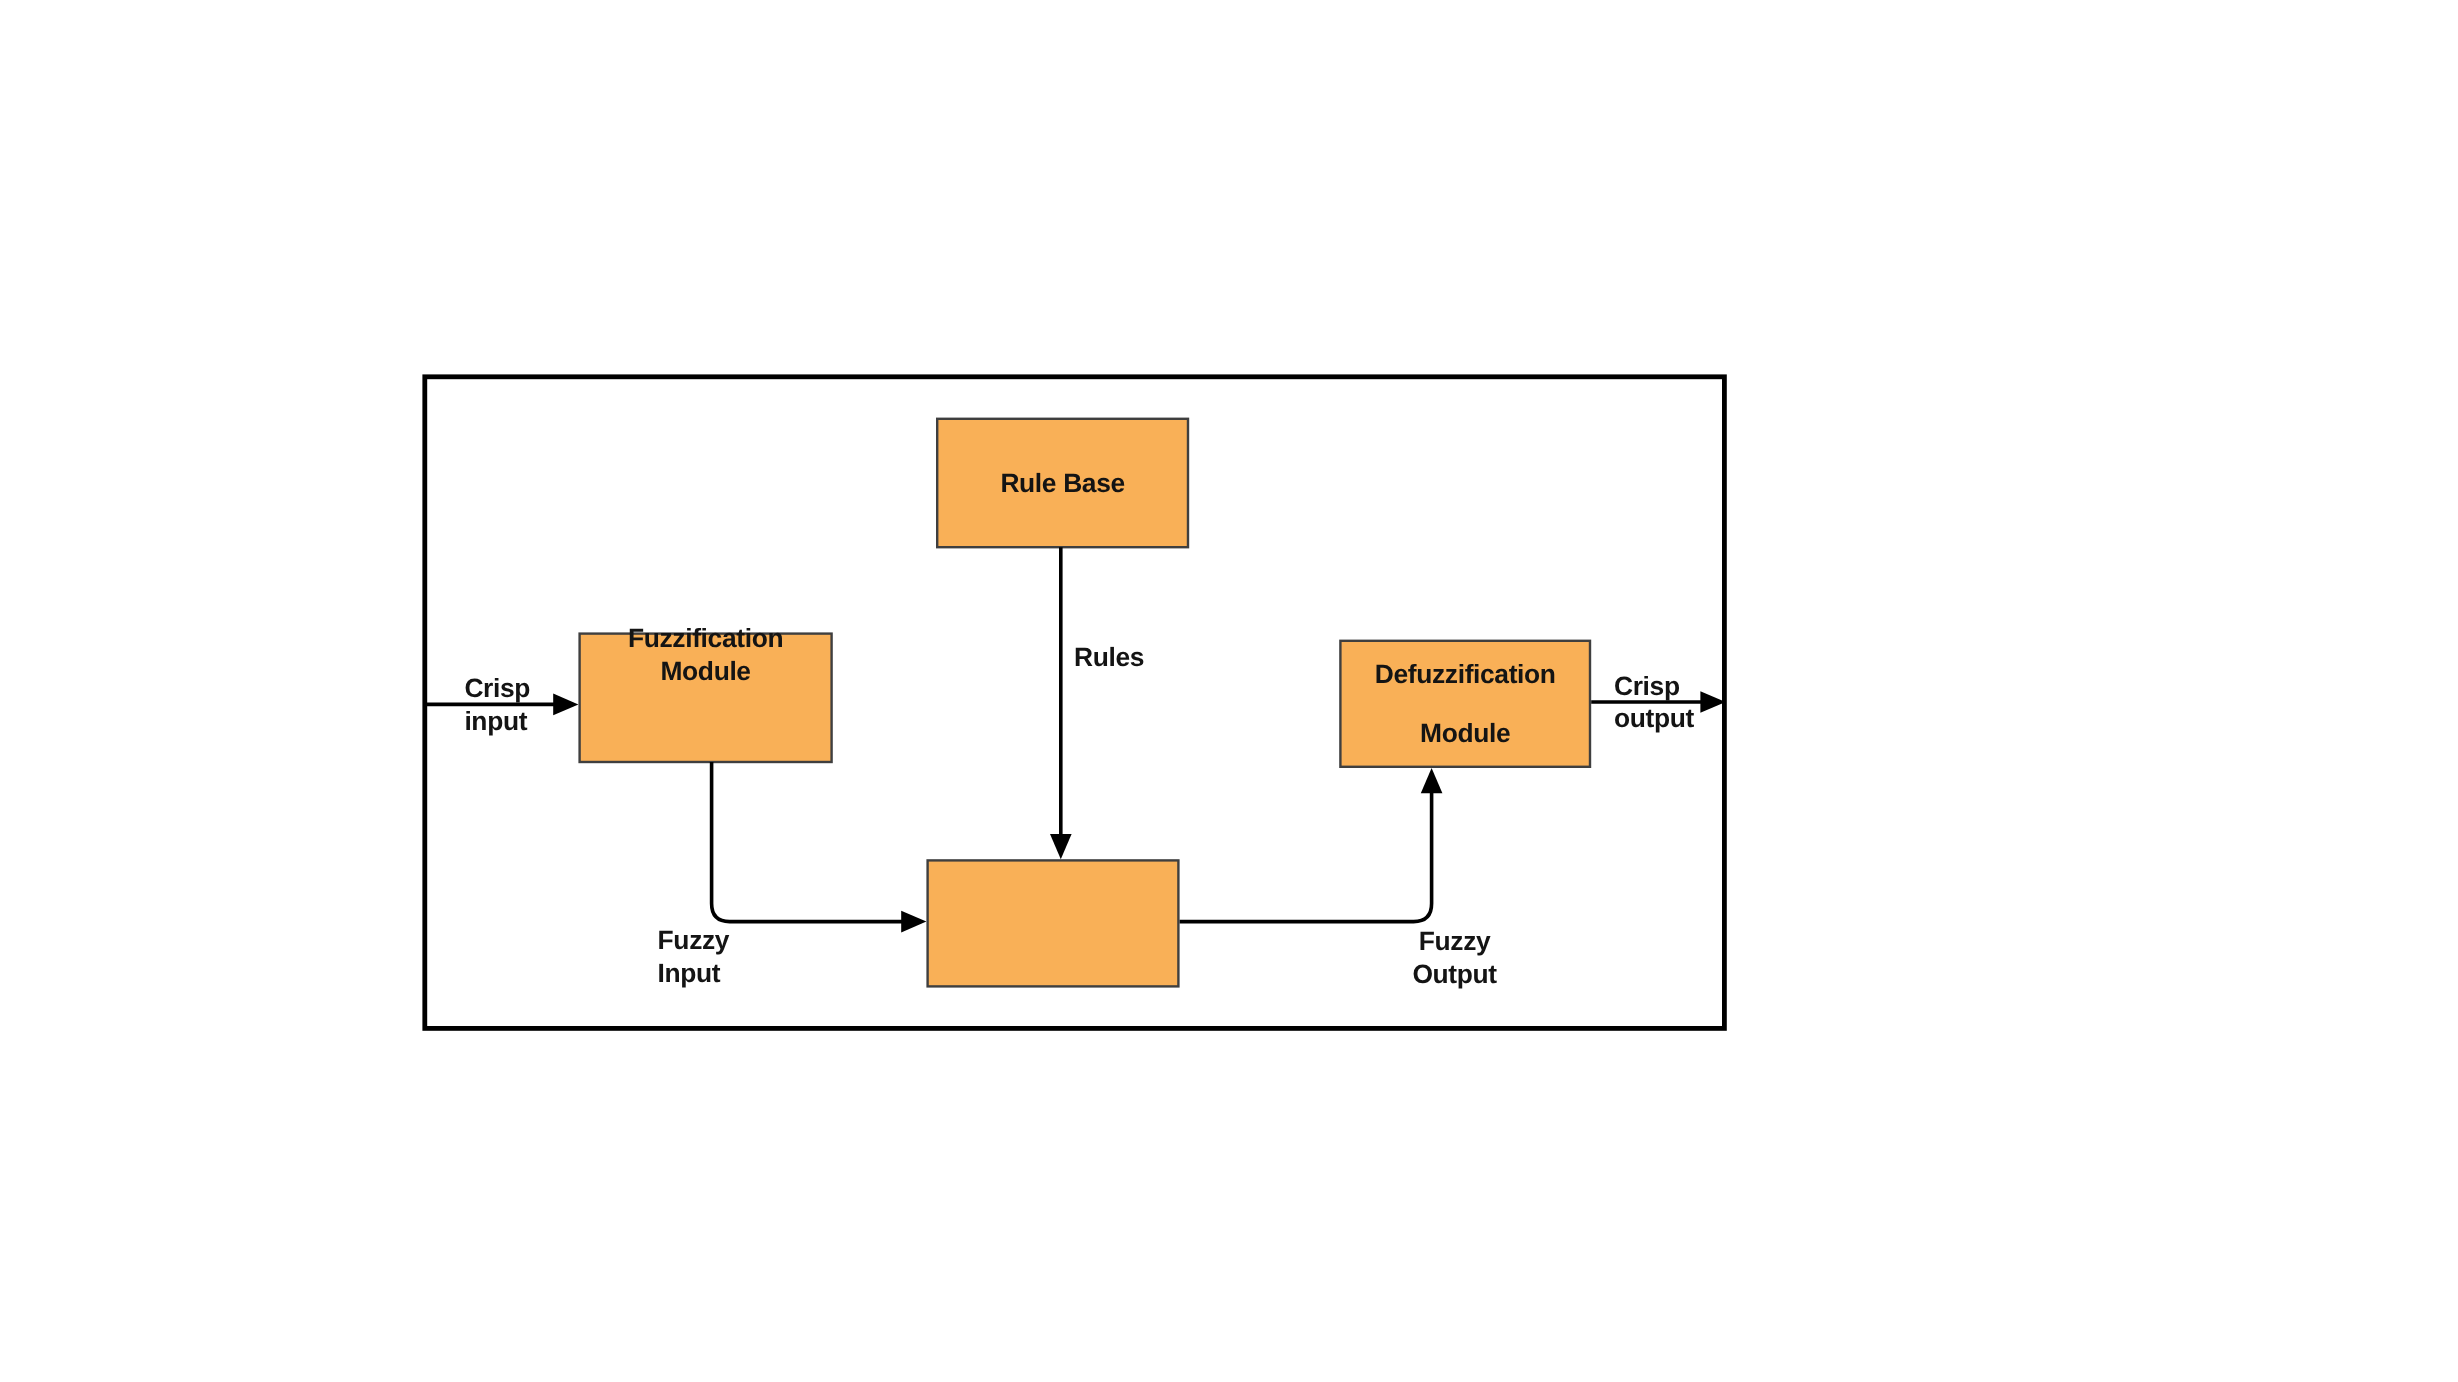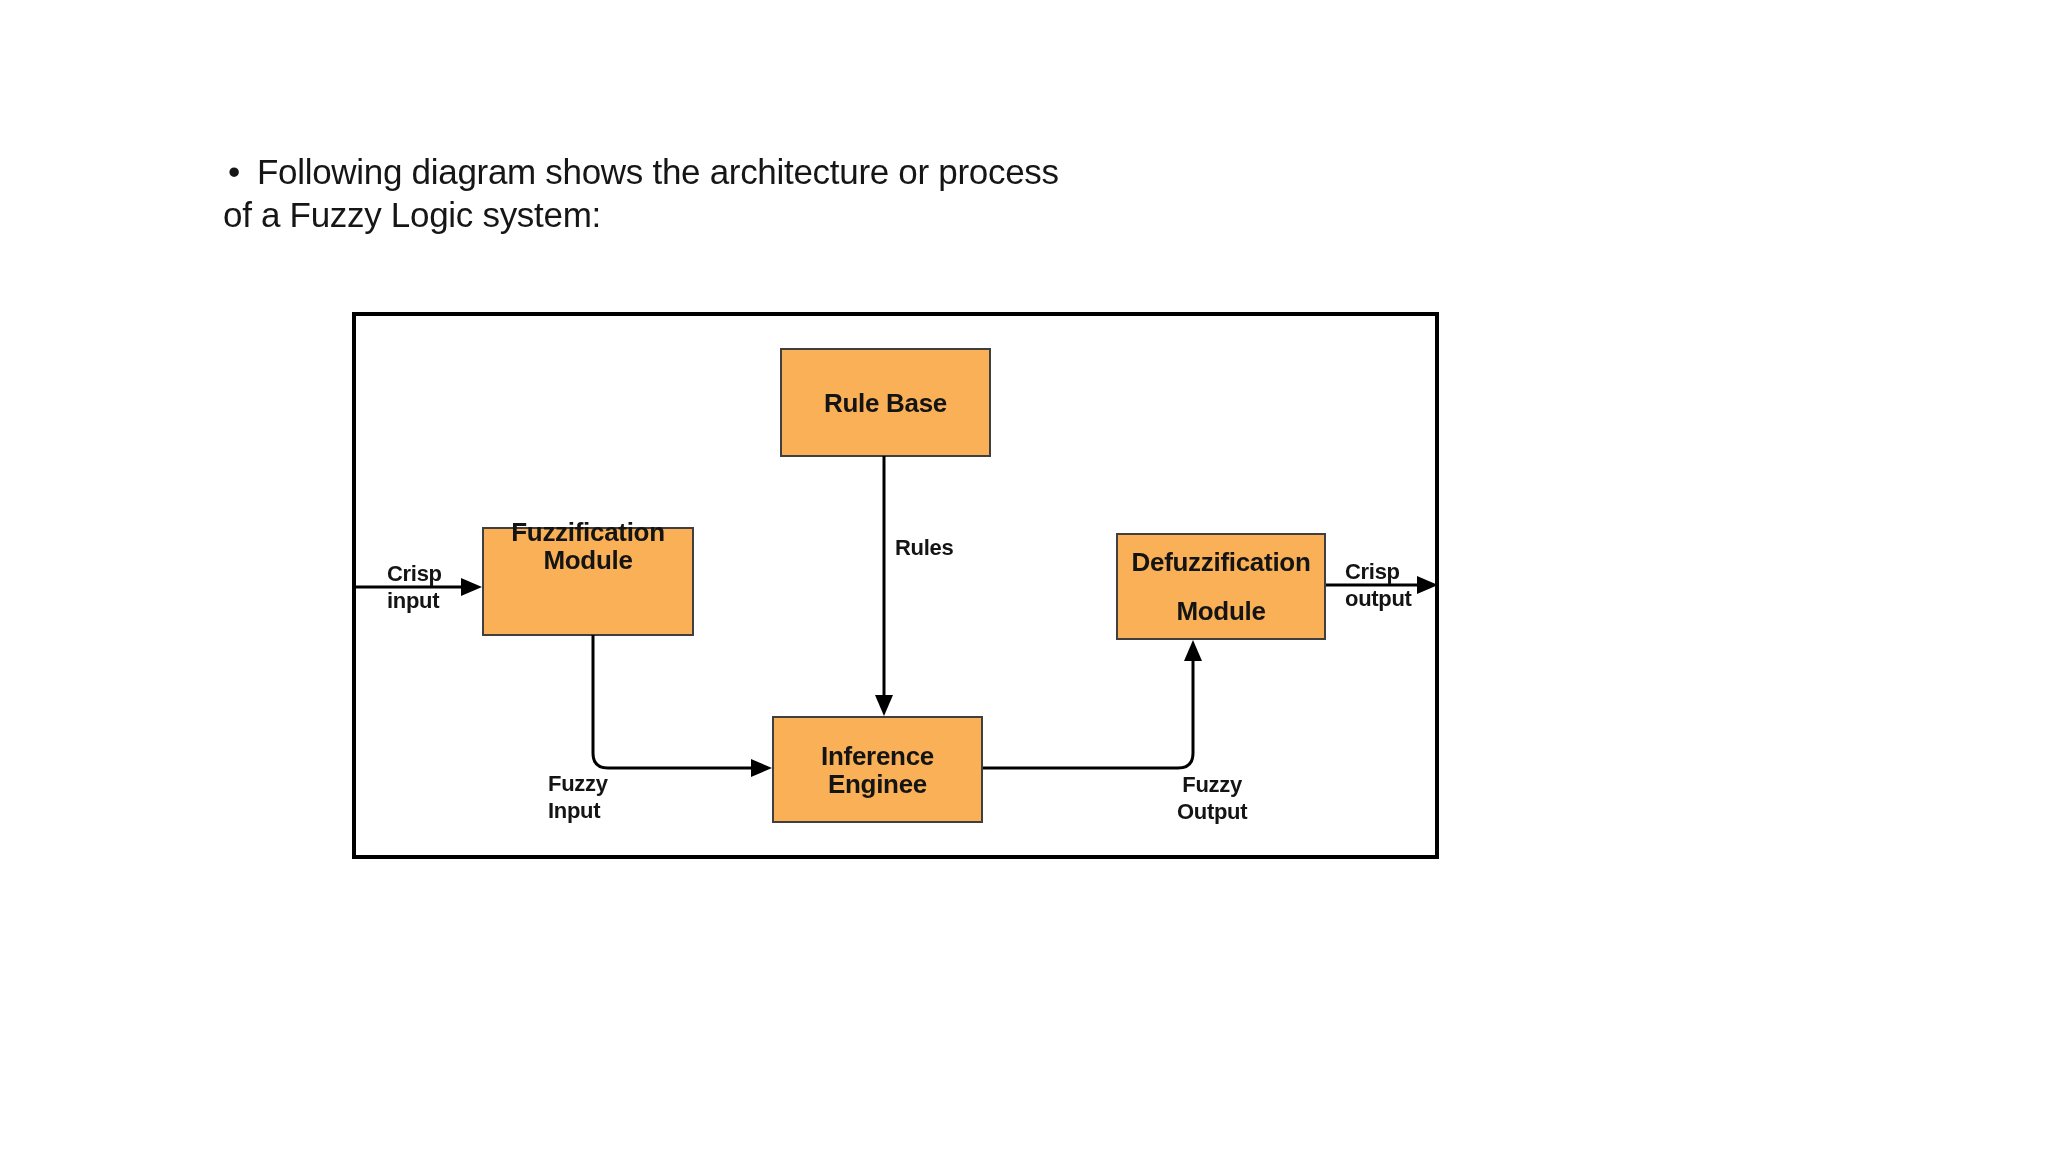--- a/index.html
+++ b/index.html
@@ -44,21 +44,21 @@
   }
   
   .box-label {
     position: absolute;
     display: flex;
     flex-direction: column;
     align-items: center;
     justify-content: center;
     text-align: center;
     font-weight: bold;
-    font-size: 26px;
+    font-size: 22px;
     line-height: 28px;
     letter-spacing: -0.3px;
     color: #141414;
   }
   #lbl-rule-base        { left: 781px;  top: 349px; width: 209px; height: 107px; }
   #lbl-fuzzification    { left: 483px;  top: 496px; width: 210px; height: 99px; }
   #lbl-defuzzification  { left: 1117px; top: 534px; width: 208px; height: 105px; gap: 21px; }
   #lbl-inference        { left: 773px;  top: 717px; width: 209px; height: 105px; }
   
   .arrow-label {
@@ -74,24 +74,20 @@
   #lbl-rules        { left: 895px;  top: 534px; }
   #lbl-fuzzy-input  { left: 548px;  top: 770px; }
   #lbl-fuzzy-output { left: 1177px; top: 771px; text-align: center; }
   #lbl-crisp-output { left: 1345px; top: 558px; }
 </style>
 </head>
 <body>
 
 <div class="slide">
 
-  <div class="title">
-    <div><span class="bullet">•</span><span>Following diagram shows the architecture or process</span></div>
-    <div>of a Fuzzy Logic system:</div>
-  </div>
 
   <svg class="diagram-svg" viewBox="0 0 2048 1152">
 
     <rect x="354" y="314" width="1083" height="543" fill="none" stroke-width="4" stroke="#000000"></rect>
 
     <rect x="781" y="349" width="209" height="107" stroke-width="2" stroke="#3F3F3F" fill="#F9B057"></rect>
     <rect x="483" y="528" width="210" height="107" stroke-width="2" stroke="#3F3F3F" fill="#F9B057"></rect>
     <rect x="1117" y="534" width="208" height="105" stroke-width="2" stroke="#3F3F3F" fill="#F9B057"></rect>
     <rect x="773" y="717" width="209" height="105" stroke-width="2" stroke="#3F3F3F" fill="#F9B057"></rect>
 
@@ -115,24 +111,20 @@
     <span>Rule Base</span>
   </div>
   <div class="box-label" id="lbl-fuzzification">
     <span>Fuzzification</span>
     <span>Module</span>
   </div>
   <div class="box-label" id="lbl-defuzzification">
     <span>Defuzzification</span>
     <span>Module</span>
   </div>
-  <div class="box-label" id="lbl-inference">
-    <span>Inference</span>
-    <span>Enginee</span>
-  </div>
 
   <div class="arrow-label" id="lbl-crisp-input">
     <div>Crisp</div>
     <div>input</div>
   </div>
   <div class="arrow-label" id="lbl-rules">Rules</div>
   <div class="arrow-label" id="lbl-fuzzy-input">
     <div>Fuzzy</div>
     <div>Input</div>
   </div>

